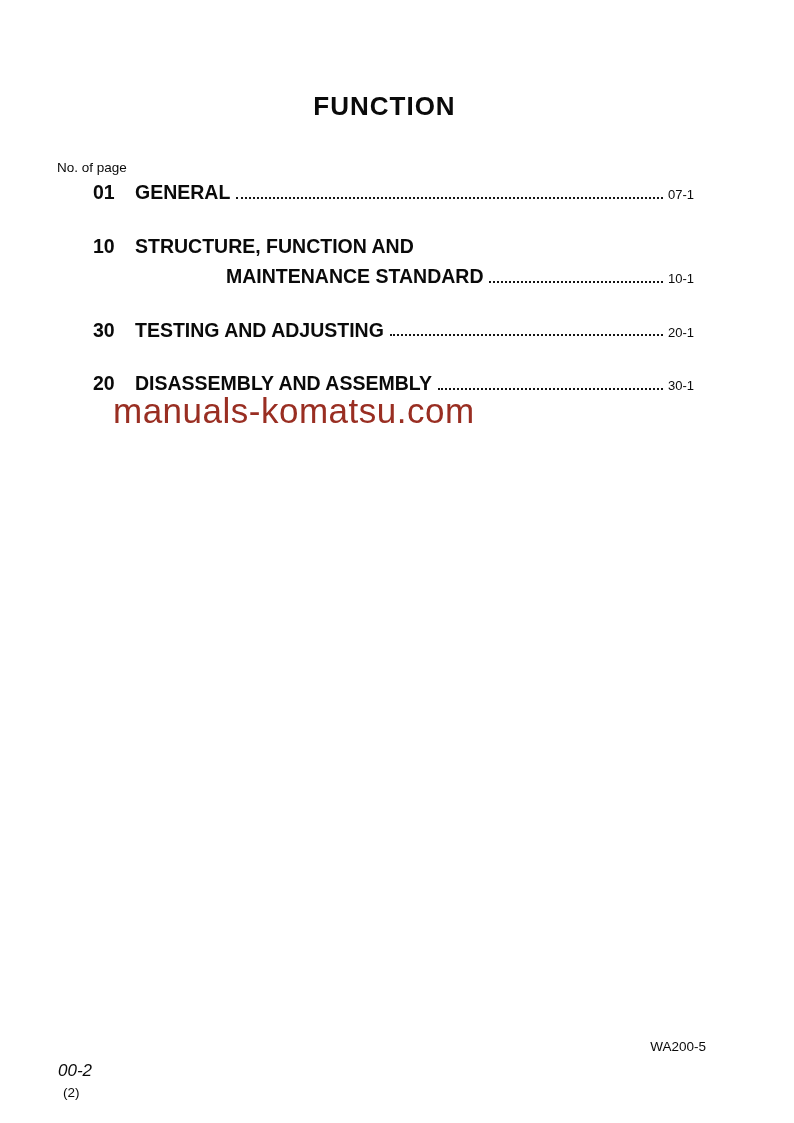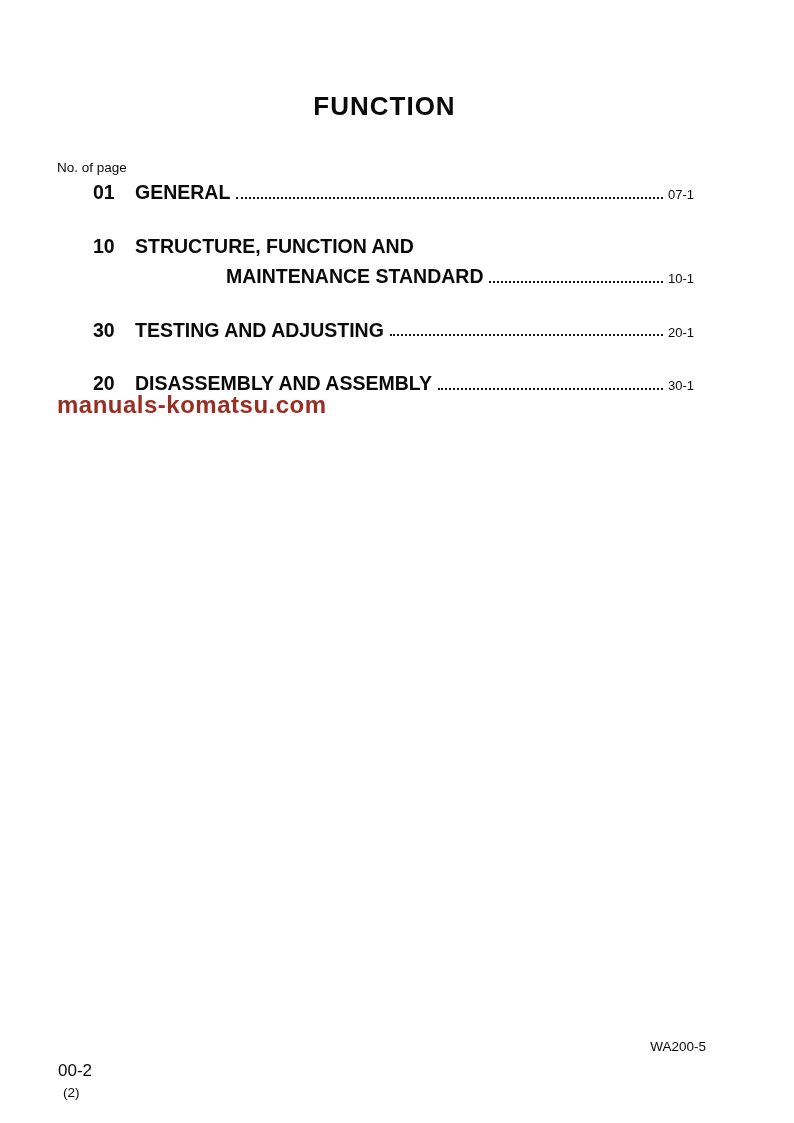--- a/index.html
+++ b/index.html
@@ -58,31 +58,33 @@
     font-size: 13px;
     font-weight: normal;
     text-align: left;
     padding-left: 5px;
   }
   .row-gap { margin-top: 31px; }
   .wrap-line2 { margin-top: 8px; }
   .indent2 { width: 133px; flex: 0 0 133px; }
   .watermark {
     margin-top: -3px;
-    font-size: 24px;
-    font-weight: bold;
+    margin-left: 56px;
+    font-size: 35px;
+    font-weight: normal;
     letter-spacing: 0.5px;
     line-height: 1.1;
   }
   .footer-left {
     position: absolute;
     left: 58px;
     top: 1061px;
     font-size: 17px;
     line-height: 1.2;
+    font-style: italic;
   }
   .footer-sub {
     position: absolute;
     left: 63px;
     top: 1085px;
     font-size: 13.5px;
     line-height: 1.2;
   }
   .footer-right {
     position: absolute;

